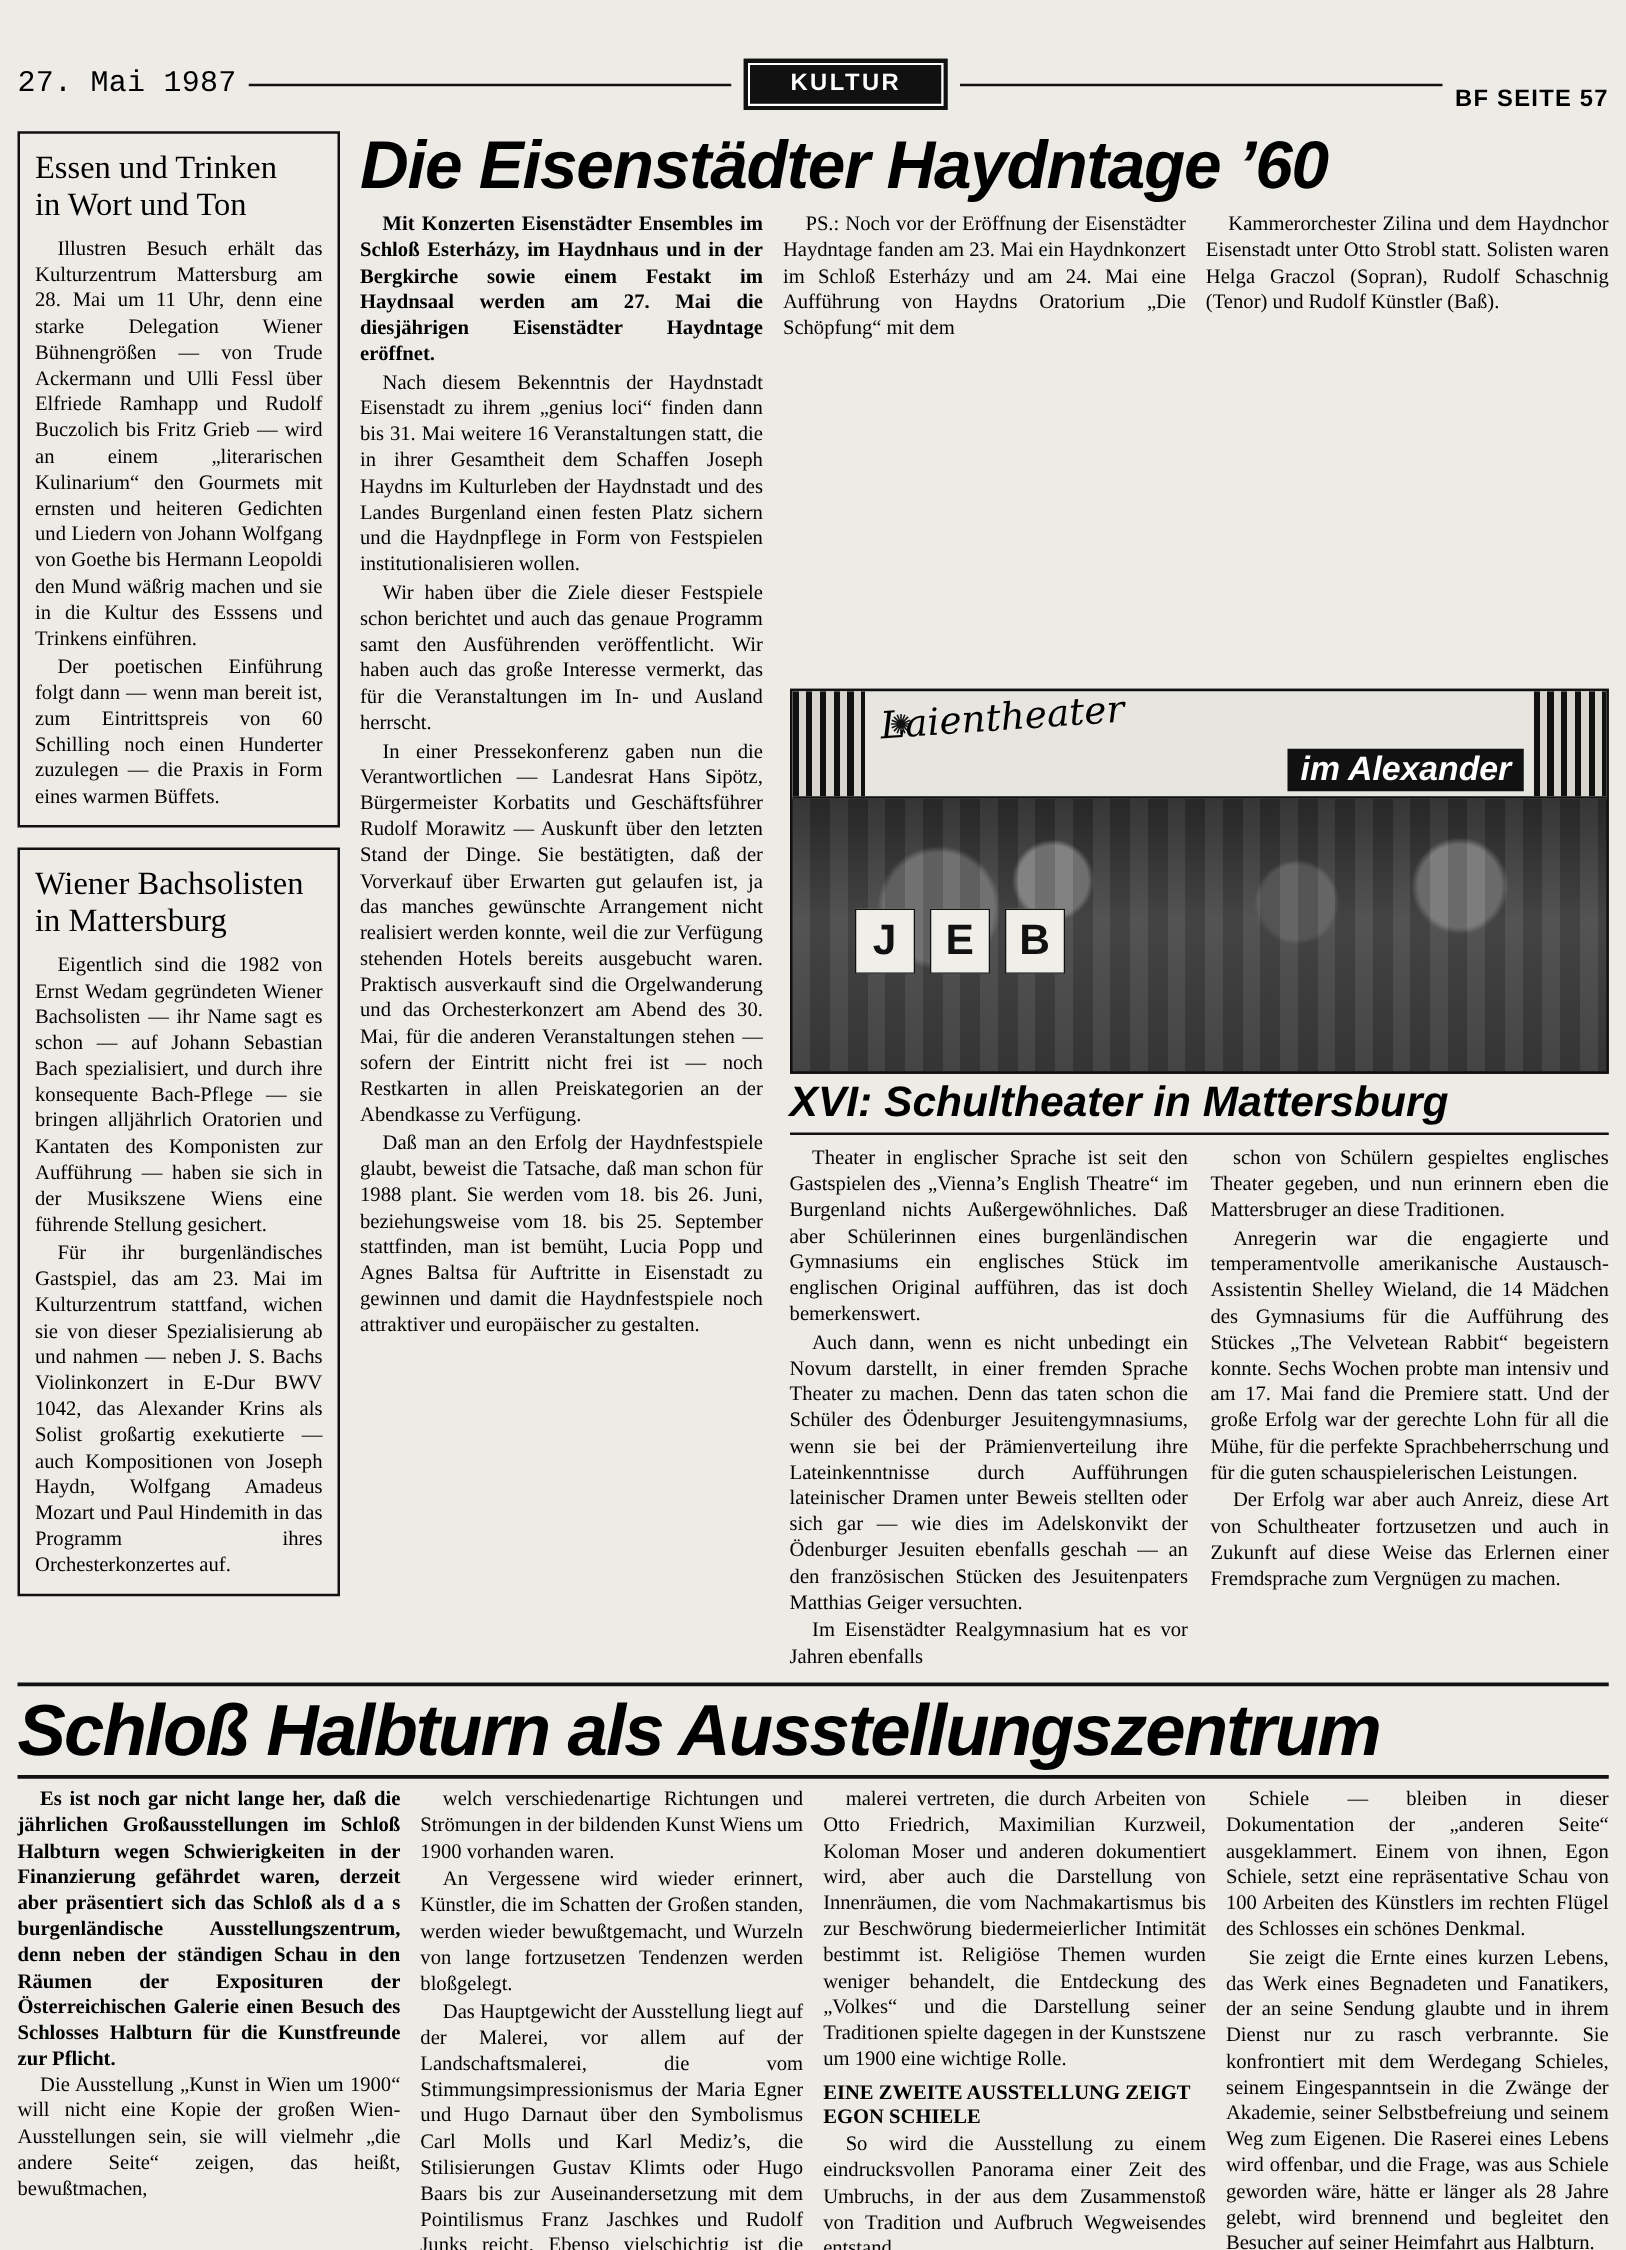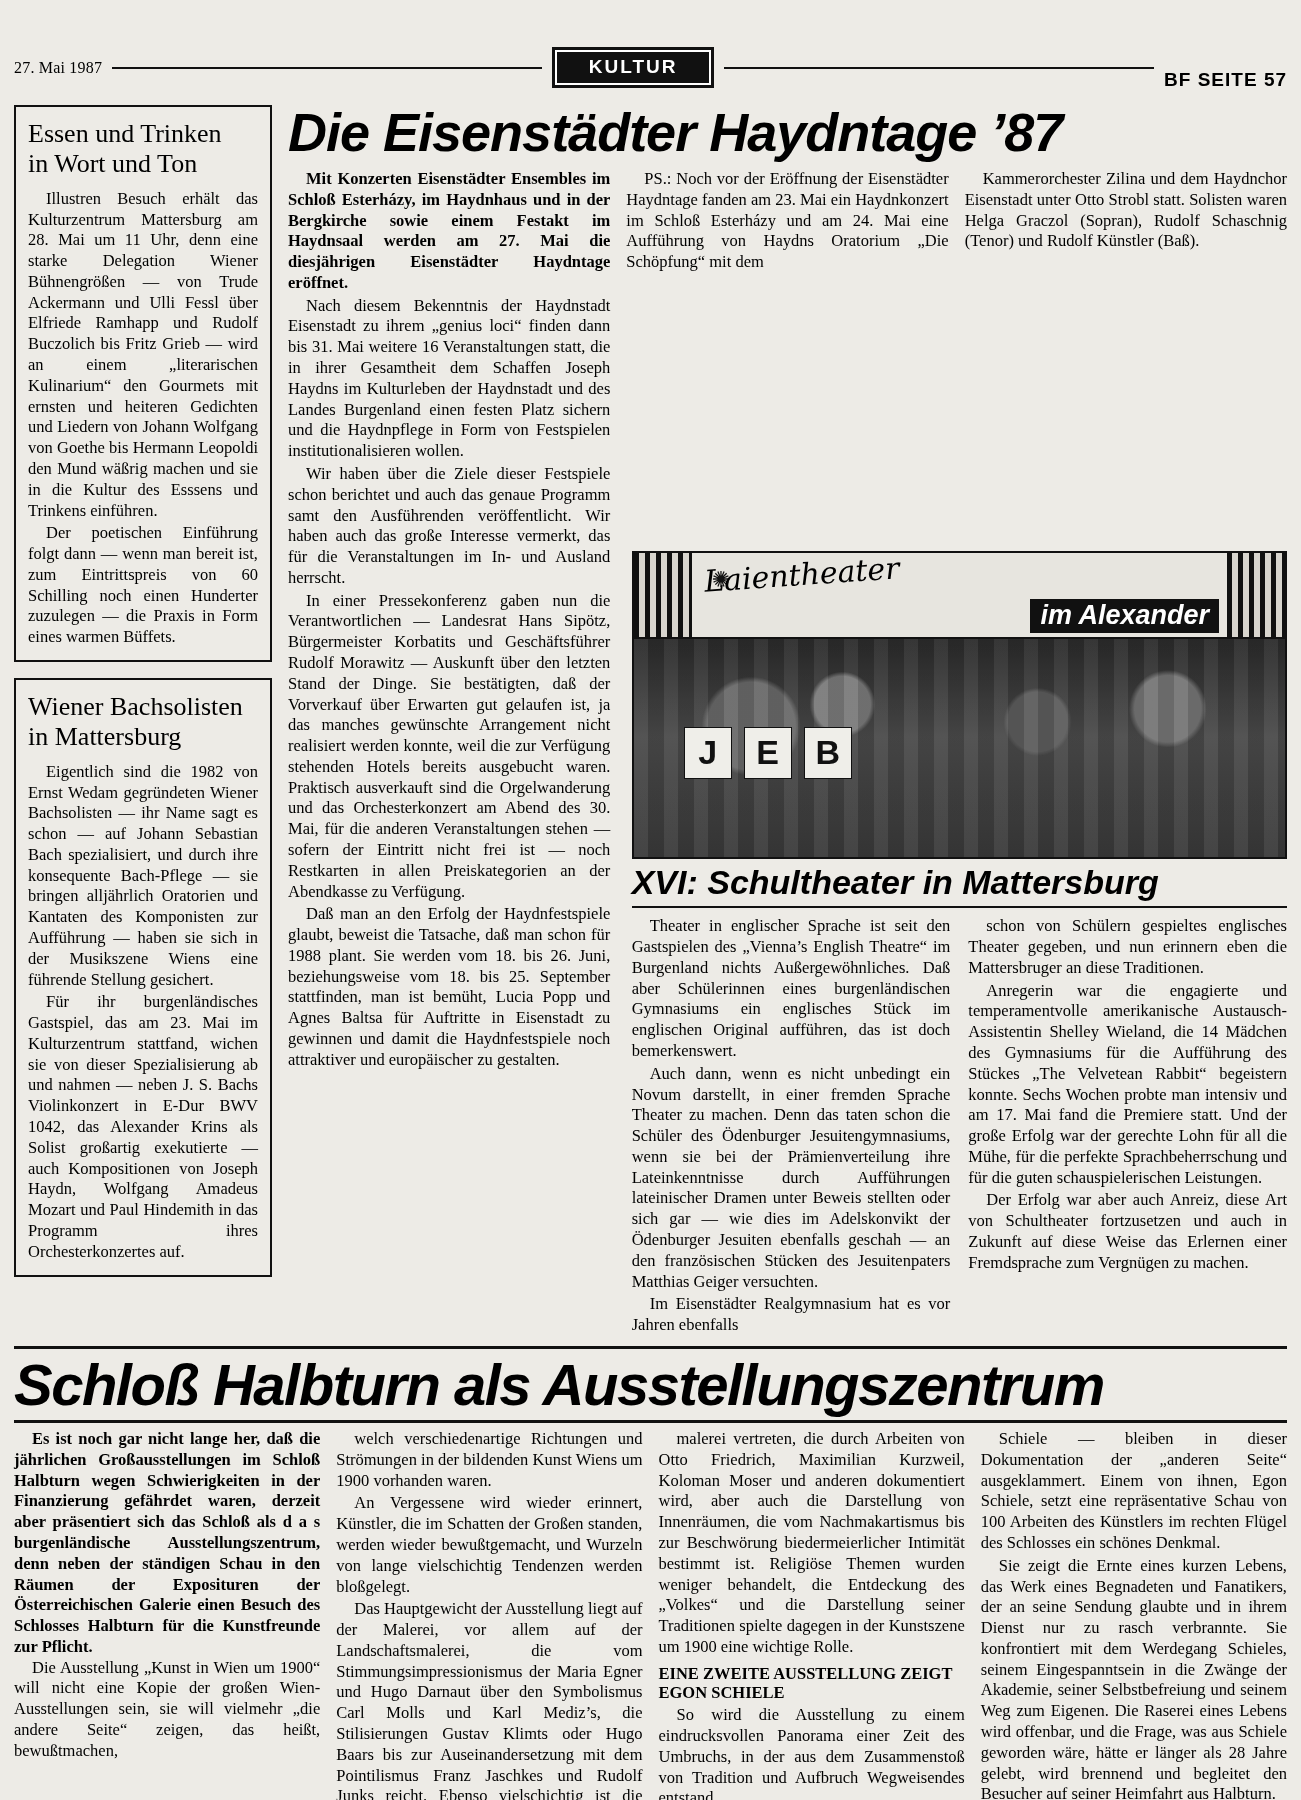--- a/index.html
+++ b/index.html
@@ -22,22 +22,22 @@
   }
 
   
   .masthead {
     display: flex;
     align-items: center;
     padding: 44px 14px 0 14px;
     box-sizing: border-box;
   }
   .masthead .date {
-    font-family: Liberation Serif, serif;
-    font-size: 16px;
+    font-family: Liberation Mono, monospace;
+    font-size: 24px;
     white-space: nowrap;
     letter-spacing: .2px;
   }
   .masthead .rule {
     flex: 1 1 auto;
     height: 2px;
     background: #111;
     margin: 0 10px;
   }
   .masthead .kultur {
@@ -282,21 +282,21 @@
         <div class="body-text">
           <p>Eigentlich sind die 1982 von Ernst Wedam gegründeten Wiener Bachsolisten — ihr Name sagt es schon — auf Johann Sebastian Bach spezialisiert, und durch ihre konsequente Bach-Pflege — sie bringen alljährlich Oratorien und Kantaten des Komponisten zur Aufführung — haben sie sich in der Musikszene Wiens eine führende Stellung gesichert.</p>
           <p>Für ihr burgenländisches Gastspiel, das am 23. Mai im Kulturzentrum stattfand, wichen sie von dieser Spezialisierung ab und nahmen — neben J. S. Bachs Violinkonzert in E-Dur BWV 1042, das Alexander Krins als Solist großartig exekutierte — auch Kompositionen von Joseph Haydn, Wolfgang Amadeus Mozart und Paul Hindemith in das Programm ihres Orchesterkonzertes auf.</p>
         </div>
       </div>
 
     </div>
 
     <div class="right-area">
 
-      <h1 class="main-headline">Die Eisenstädter Haydntage ’87</h1>
+      <h1 class="main-headline">Die Eisenstädter Haydntage ’60</h1>
 
       <div class="cols3">
 
         <div class="col">
           <div class="body-text">
             <p class="lead-p" style="font-weight:bold">Mit Konzerten Eisenstädter Ensembles im Schloß Esterházy, im Haydnhaus und in der Bergkirche sowie einem Festakt im Haydnsaal werden am 27. Mai die diesjährigen Eisenstädter Haydntage eröffnet.</p>
             <p>Nach diesem Bekenntnis der Haydnstadt Eisenstadt zu ihrem „genius loci“ finden dann bis 31. Mai weitere 16 Veranstaltungen statt, die in ihrer Gesamtheit dem Schaffen Joseph Haydns im Kulturleben der Haydnstadt und des Landes Burgenland einen festen Platz sichern und die Haydnpflege in Form von Festspielen institutionalisieren wollen.</p>
             <p>Wir haben über die Ziele dieser Festspiele schon berichtet und auch das genaue Programm samt den Ausführenden veröffentlicht. Wir haben auch das große Interesse vermerkt, das für die Veranstaltungen im In- und Ausland herrscht.</p>
             <p>In einer Pressekonferenz gaben nun die Verantwortlichen — Landesrat Hans Sipötz, Bürgermeister Korbatits und Geschäftsführer Rudolf Morawitz — Auskunft über den letzten Stand der Dinge. Sie bestätigten, daß der Vorverkauf über Erwarten gut gelaufen ist, ja das manches gewünschte Arrangement nicht realisiert werden konnte, weil die zur Verfügung stehenden Hotels bereits ausgebucht waren. Praktisch ausverkauft sind die Orgelwanderung und das Orchesterkonzert am Abend des 30. Mai, für die anderen Veranstaltungen stehen — sofern der Eintritt nicht frei ist — noch Restkarten in allen Preiskategorien an der Abendkasse zu Verfügung.</p>
             <p>Daß man an den Erfolg der Haydnfestspiele glaubt, beweist die Tatsache, daß man schon für 1988 plant. Sie werden vom 18. bis 26. Juni, beziehungsweise vom 18. bis 25. September stattfinden, man ist bemüht, Lucia Popp und Agnes Baltsa für Auftritte in Eisenstadt zu gewinnen und damit die Haydnfestspiele noch attraktiver und europäischer zu gestalten.</p>
@@ -374,21 +374,21 @@
           <p>Es ist noch gar nicht lange her, daß die jährlichen Großausstellungen im Schloß Halbturn wegen Schwierigkeiten in der Finanzierung gefährdet waren, derzeit aber präsentiert sich das Schloß als d a s burgenländische Ausstellungszentrum, denn neben der ständigen Schau in den Räumen der Exposituren der Österreichischen Galerie einen Besuch des Schlosses Halbturn für die Kunstfreunde zur Pflicht.</p>
         </div>
         <div class="body-text">
           <p>Die Ausstellung „Kunst in Wien um 1900“ will nicht eine Kopie der großen Wien-Ausstellungen sein, sie will vielmehr „die andere Seite“ zeigen, das heißt, bewußtmachen,</p>
         </div>
       </div>
 
       <div class="col">
         <div class="body-text">
           <p>welch verschiedenartige Richtungen und Strömungen in der bildenden Kunst Wiens um 1900 vorhanden waren.</p>
-          <p>An Vergessene wird wieder erinnert, Künstler, die im Schatten der Großen standen, werden wieder bewußtgemacht, und Wurzeln von lange vielschichtig Tendenzen werden bloßgelegt.</p>
+          <p>An Vergessene wird wieder erinnert, Künstler, die im Schatten der Großen standen, werden wieder bewußtgemacht, und Wurzeln von lange fortzusetzen Tendenzen werden bloßgelegt.</p>
           <p>Das Hauptgewicht der Ausstellung liegt auf der Malerei, vor allem auf der Landschaftsmalerei, die vom Stimmungsimpressionismus der Maria Egner und Hugo Darnaut über den Symbolismus Carl Molls und Karl Mediz’s, die Stilisierungen Gustav Klimts oder Hugo Baars bis zur Auseinandersetzung mit dem Pointilismus Franz Jaschkes und Rudolf Junks reicht. Ebenso vielschichtig ist die Porträt-</p>
         </div>
       </div>
 
       <div class="col">
         <div class="body-text">
           <p>malerei vertreten, die durch Arbeiten von Otto Friedrich, Maximilian Kurzweil, Koloman Moser und anderen dokumentiert wird, aber auch die Darstellung von Innenräumen, die vom Nachmakartismus bis zur Beschwörung biedermeierlicher Intimität bestimmt ist. Religiöse Themen wurden weniger behandelt, die Entdeckung des „Volkes“ und die Darstellung seiner Traditionen spielte dagegen in der Kunstszene um 1900 eine wichtige Rolle.</p>
         </div>
         <div class="sub-sub">EINE ZWEITE AUSSTELLUNG ZEIGT EGON SCHIELE</div>
         <div class="body-text">

